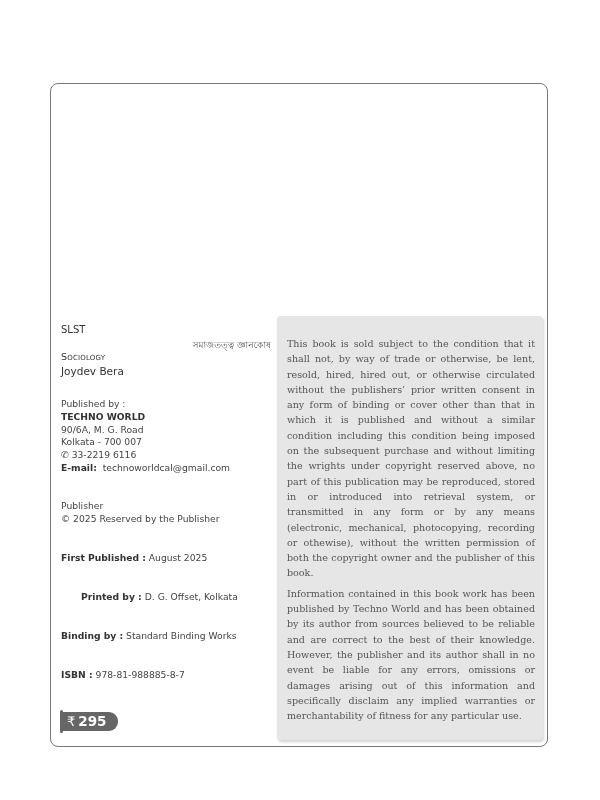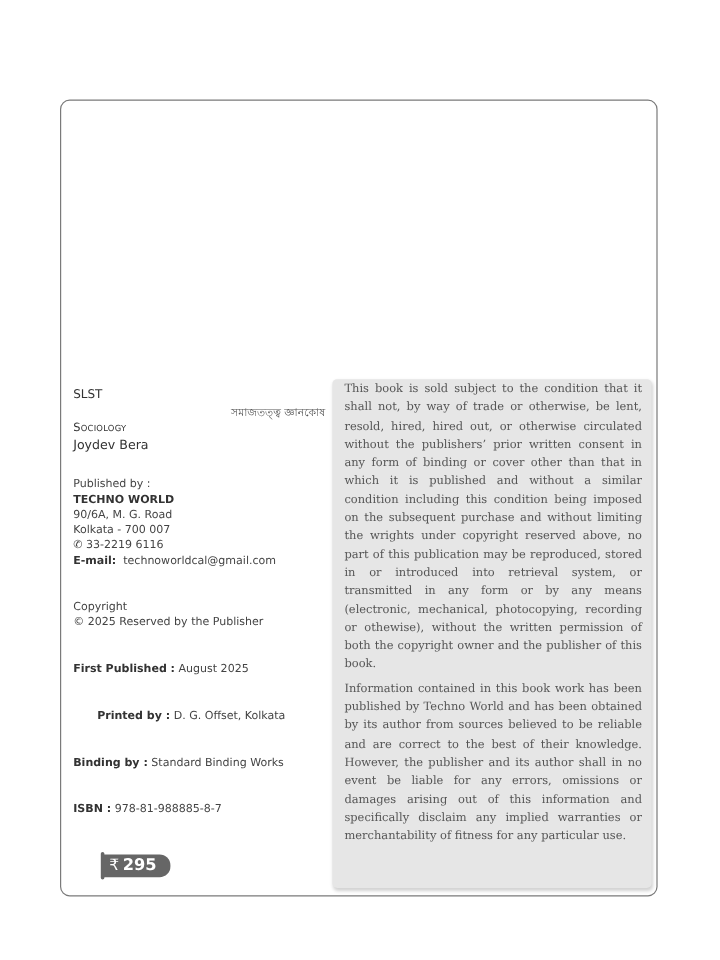--- a/index.html
+++ b/index.html
@@ -20,32 +20,31 @@
     .left-col .bengali { font-size: 9px; color: #555; text-align: right; }
     .left-col .subject { font-size: 9.5px; color: #333; font-variant: small-caps; letter-spacing: 0.2px; }
     .left-col .author { font-size: 10.5px; color: #333; margin-top: 1px; }
     .block { position: absolute; left: 61px; font-size: 9.2px; line-height: 12.8px; color: #444; }
     .bold { font-weight: bold; color: #333; }
     .price {
       position: absolute; left: 62px; top: 712px; height: 19px; width: 56px;
       background: #666; color: #fff; border-radius: 0 9px 9px 0;
       font-weight: bold; font-size: 13.5px; line-height: 19px; box-sizing: border-box;
       padding-left: 5px;
-      margin-left: 24px;
     }
     .price::before {
       content: ""; position: absolute; left: -2px; top: -2px; width: 3px; height: 23px;
       background: #666; border-radius: 2px;
     }
     .price .rupee { font-weight: normal; margin-right: 3px; font-size: 13px; }
     .notice-box {
       position: absolute; left: 277px; top: 316px; width: 266px; height: 424px;
       background: #e6e6e6; border-radius: 4px;
       box-shadow: 1px 2px 3px rgba(0,0,0,0.18);
-      box-sizing: border-box; padding: 1px 8px 0 10px;
+      box-sizing: border-box; padding: 20px 8px 0 10px;
       font-family: "DejaVu Serif", serif; font-size: 9.55px; line-height: 15.3px;
       color: #555; text-align: justify;
     }
     .notice-box p { margin: 0 0 5px 0; }
   </style>
 </head>
 <body>
 
 <div class="frame"></div>
 
@@ -65,21 +64,21 @@
     <span>✆</span>
     <span>33-2219 6116</span>
   </div>
   <div>
     <span class="bold">E-mail:</span>&nbsp;
     <span>technoworldcal@gmail.com</span>
   </div>
 </div>
 
 <div class="block" style="top:500px;">
-  <div>Copyright</div>
+  <div>Publisher</div>
   <div>© 2025 Reserved by the Publisher</div>
 </div>
 
 <div class="block" style="top:552px;">
   <span class="bold">First Published :</span>
   <span>August 2025</span>
 </div>
 
 <div class="block" style="top:591px;padding-left:20px;">
   <span class="bold">Printed by :</span>

